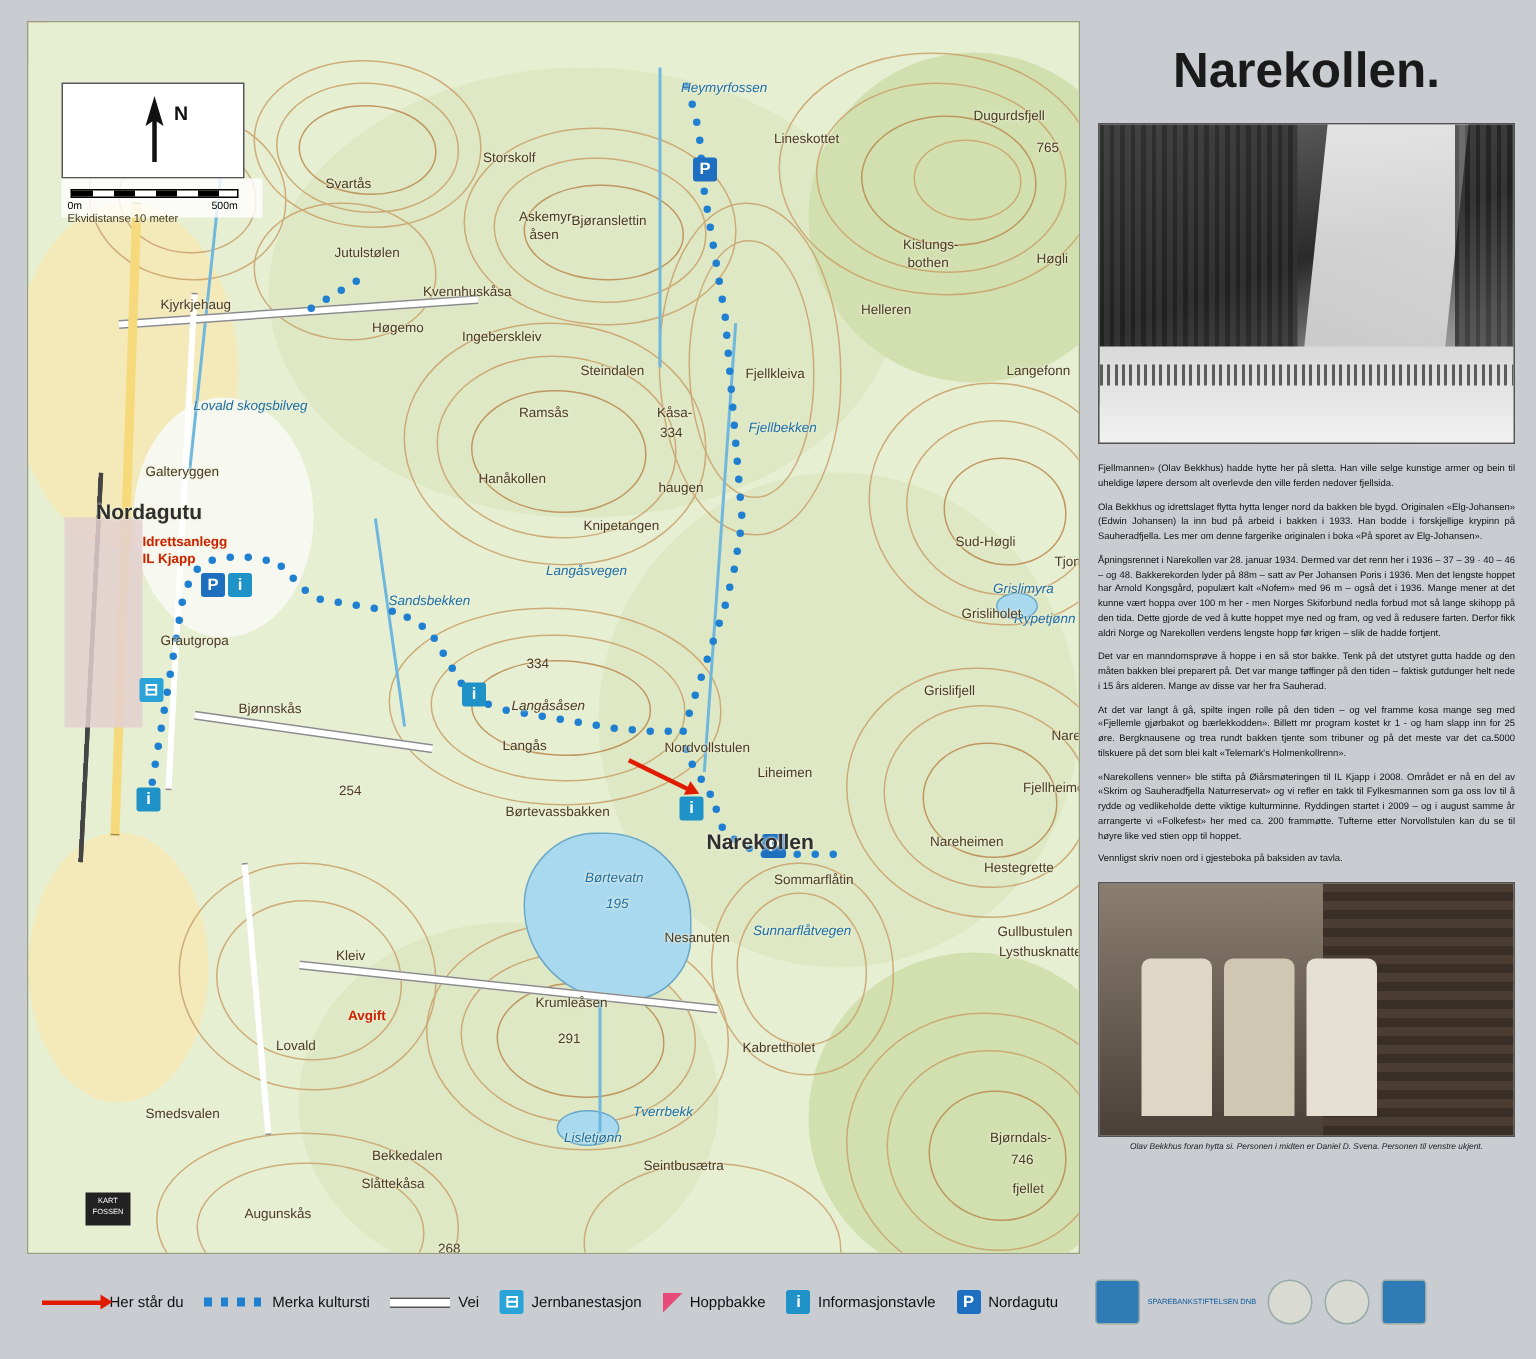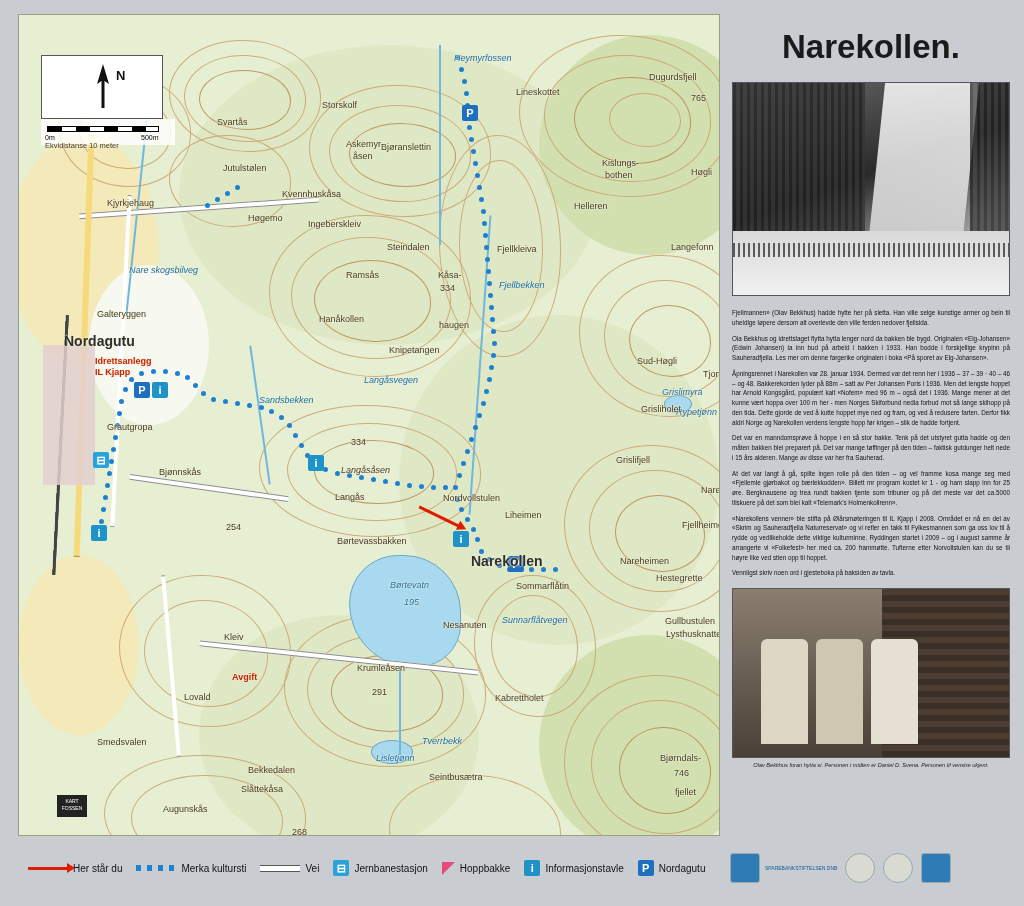--- a/index.html
+++ b/index.html
@@ -453,21 +453,21 @@
         <span class="maplabel" style="left: 410px; top: 757px;">Seintbusætra</span>
         <span class="maplabel" style="left: 222px; top: 769px;">Slåttekåsa</span>
         <span class="maplabel" style="left: 641px; top: 738px;">Bjørndals-</span>
         <span class="maplabel" style="left: 655px; top: 753px;">746</span>
         <span class="maplabel" style="left: 656px; top: 772px;">fjellet</span>
         <span class="maplabel" style="left: 144px; top: 789px;">Augunskås</span>
         <span class="maplabel" style="left: 273px; top: 812px;">268</span>
         <span class="maplabel blue" style="left: 480px; top: 265px;">Fjellbekken</span>
         <span class="maplabel blue" style="left: 345px; top: 360px;">Langåsvegen</span>
         <span class="maplabel blue" style="left: 240px; top: 380px;">Sandsbekken</span>
-        <span class="maplabel blue" style="left: 110px; top: 250px;">Nare skogsbilveg</span>
+        <span class="maplabel blue" style="left: 110px; top: 250px;">Lovald skogsbilveg</span>
         <span class="maplabel blue" style="left: 483px; top: 600px;">Sunnarflåtvegen</span>
       </div>
 
     <div class="kart-logo">KART<br>FOSSEN</div>
   </div>
 
   <div class="legend" id="legend">
       <div class="leg-item">
         <span class="leg-arrow"></span>
         <span>Her står du</span>

